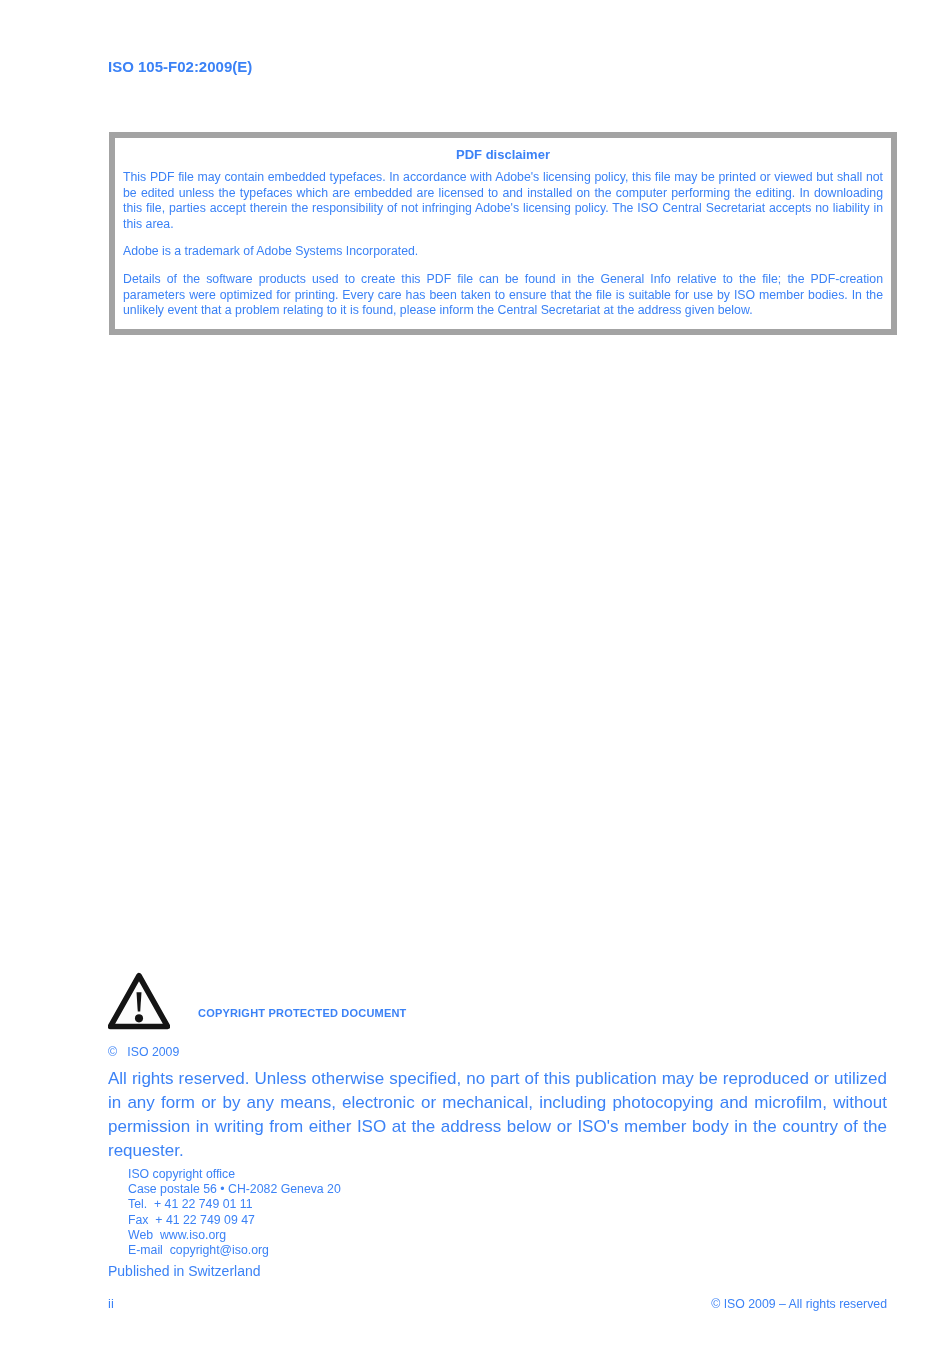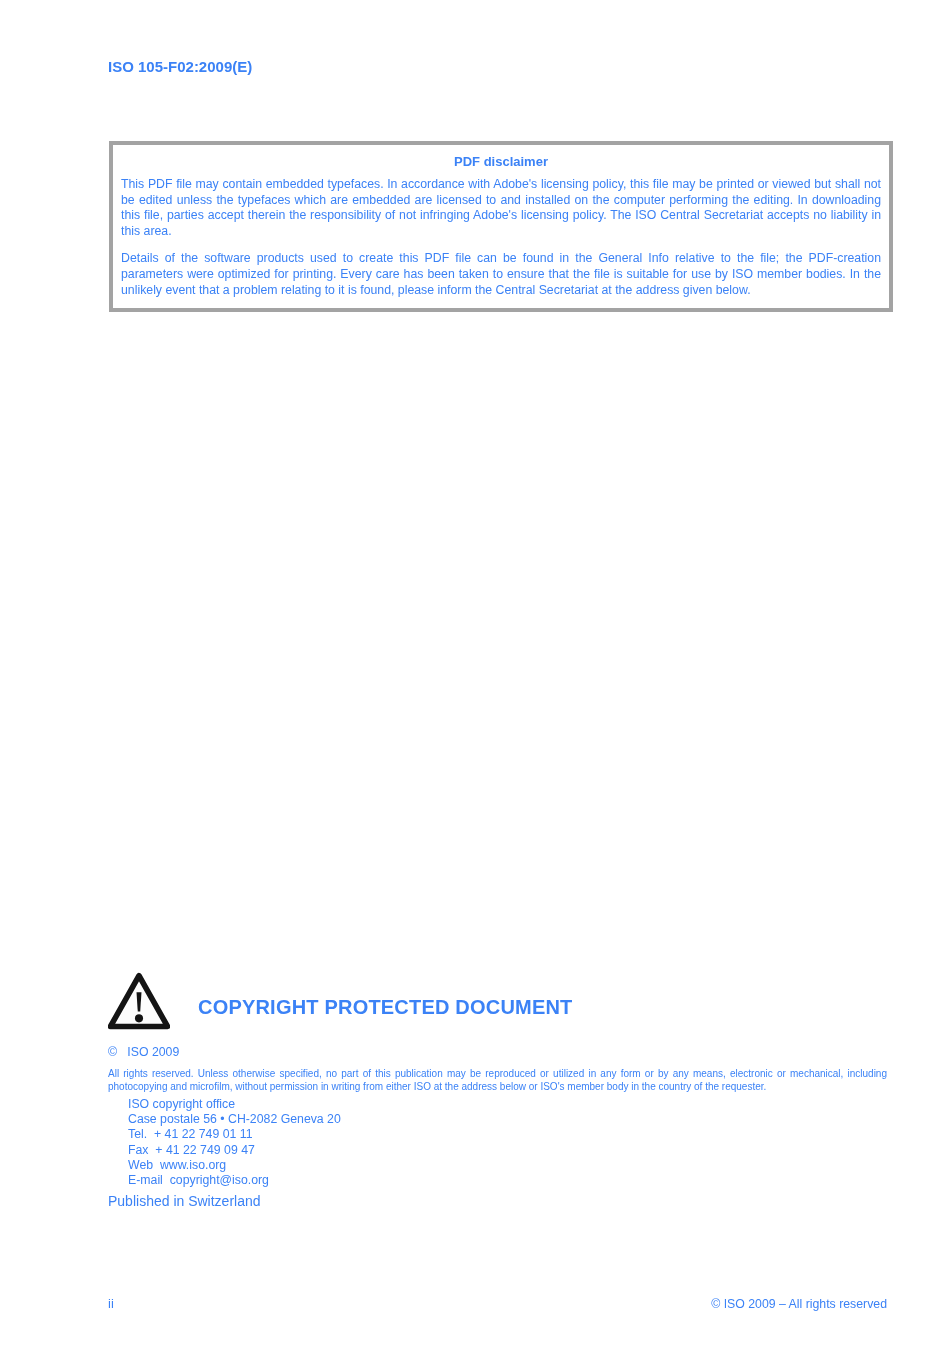--- a/index.html
+++ b/index.html
@@ -3,54 +3,55 @@
 <meta charset="utf-8">
 <style>
   html,body{margin:0;padding:0;background:#ffffff;}
   .page{
     position:relative;width:852px;height:1345px;background:#ffffff;
     font-family:"Liberation Sans","DejaVu Sans",sans-serif;color:#3b82f6;
     overflow:hidden;margin:8px auto;
   }
   .doc-header{position:absolute;left:59px;top:50px;font-size:15px;font-weight:bold;}
   .disclaimer-box{
-    position:absolute;left:60px;top:133px;width:760px;
-    border:4px solid #a3a3a3;padding:7px 8px 10px 8px;
+    position:absolute;left:60px;top:124px;width:760px;
+    border:6px solid #a3a3a3;padding:7px 8px 10px 8px;
   }
   .disclaimer-title{text-align:center;font-weight:bold;font-size:13px;margin:2px 0 8px 0;}
   .disclaimer-box p{
     font-size:12.3px;line-height:15.6px;text-align:justify;
     margin:0 0 12px 0;
   }
   .disclaimer-box p:last-child{margin-bottom:0;}
   .copyright-section{position:absolute;left:59px;top:963px;width:779px;}
   .copyright-head{display:flex;align-items:flex-end;gap:28px;}
   .warning-icon{width:62px;height:60px;flex:0 0 auto;display:block;}
-  .copyright-heading{font-size:20px;font-weight:bold;letter-spacing:0.2px;padding-bottom:12px;}
+  .copyright-heading{font-size:11px;font-weight:bold;letter-spacing:0.2px;padding-bottom:12px;}
   .copyright-notice{font-size:12.3px;margin-top:14px;white-space:pre-wrap;}
-  .rights-text{font-size:10px;line-height:13px;text-align:justify;margin-top:8px;}
+  .rights-text{font-size:17px;line-height:24px;text-align:justify;margin-top:8px;}
   .address-block{margin-top:4px;margin-left:20px;font-size:12.3px;line-height:15.2px;}
   .address-line{white-space:pre-wrap;}
   .published{font-size:14px;margin-top:5px;}
   .page-footer{
     position:absolute;left:59px;top:1288px;width:779px;
     display:flex;justify-content:space-between;align-items:center;font-size:13px;
   }
   .footer-right{font-size:12.3px;}
 </style>
 </head>
 <body>
 
 <div class="page">
 
   <div class="doc-header">ISO 105-F02:2009(E)</div>
 
   <div class="disclaimer-box">
     <div class="disclaimer-title">PDF disclaimer</div>
     <p>This PDF file may contain embedded typefaces. In accordance with Adobe's licensing policy, this file may be printed or viewed but shall not be edited unless the typefaces which are embedded are licensed to and installed on the computer performing the editing. In downloading this file, parties accept therein the responsibility of not infringing Adobe's licensing policy. The ISO Central Secretariat accepts no liability in this area.</p>
+    <p>Adobe is a trademark of Adobe Systems Incorporated.</p>
     <p>Details of the software products used to create this PDF file can be found in the General Info relative to the file; the PDF-creation parameters were optimized for printing. Every care has been taken to ensure that the file is suitable for use by ISO member bodies. In the unlikely event that a problem relating to it is found, please inform the Central Secretariat at the address given below.</p>
   </div>
 
   <div class="copyright-section">
     <div class="copyright-head">
       <svg class="warning-icon" viewBox="0 0 100 94" aria-hidden="true">
         <polygon points="50,6 96,88 4,88" fill="#fdfdfd" stroke="#141414" stroke-width="9" stroke-linejoin="round"></polygon>
         <path d="M46,33 L54,33 L52,64 L48,64 Z" fill="#141414"></path>
         <circle cx="50" cy="75" r="6.5" fill="#141414"></circle>
       </svg>

